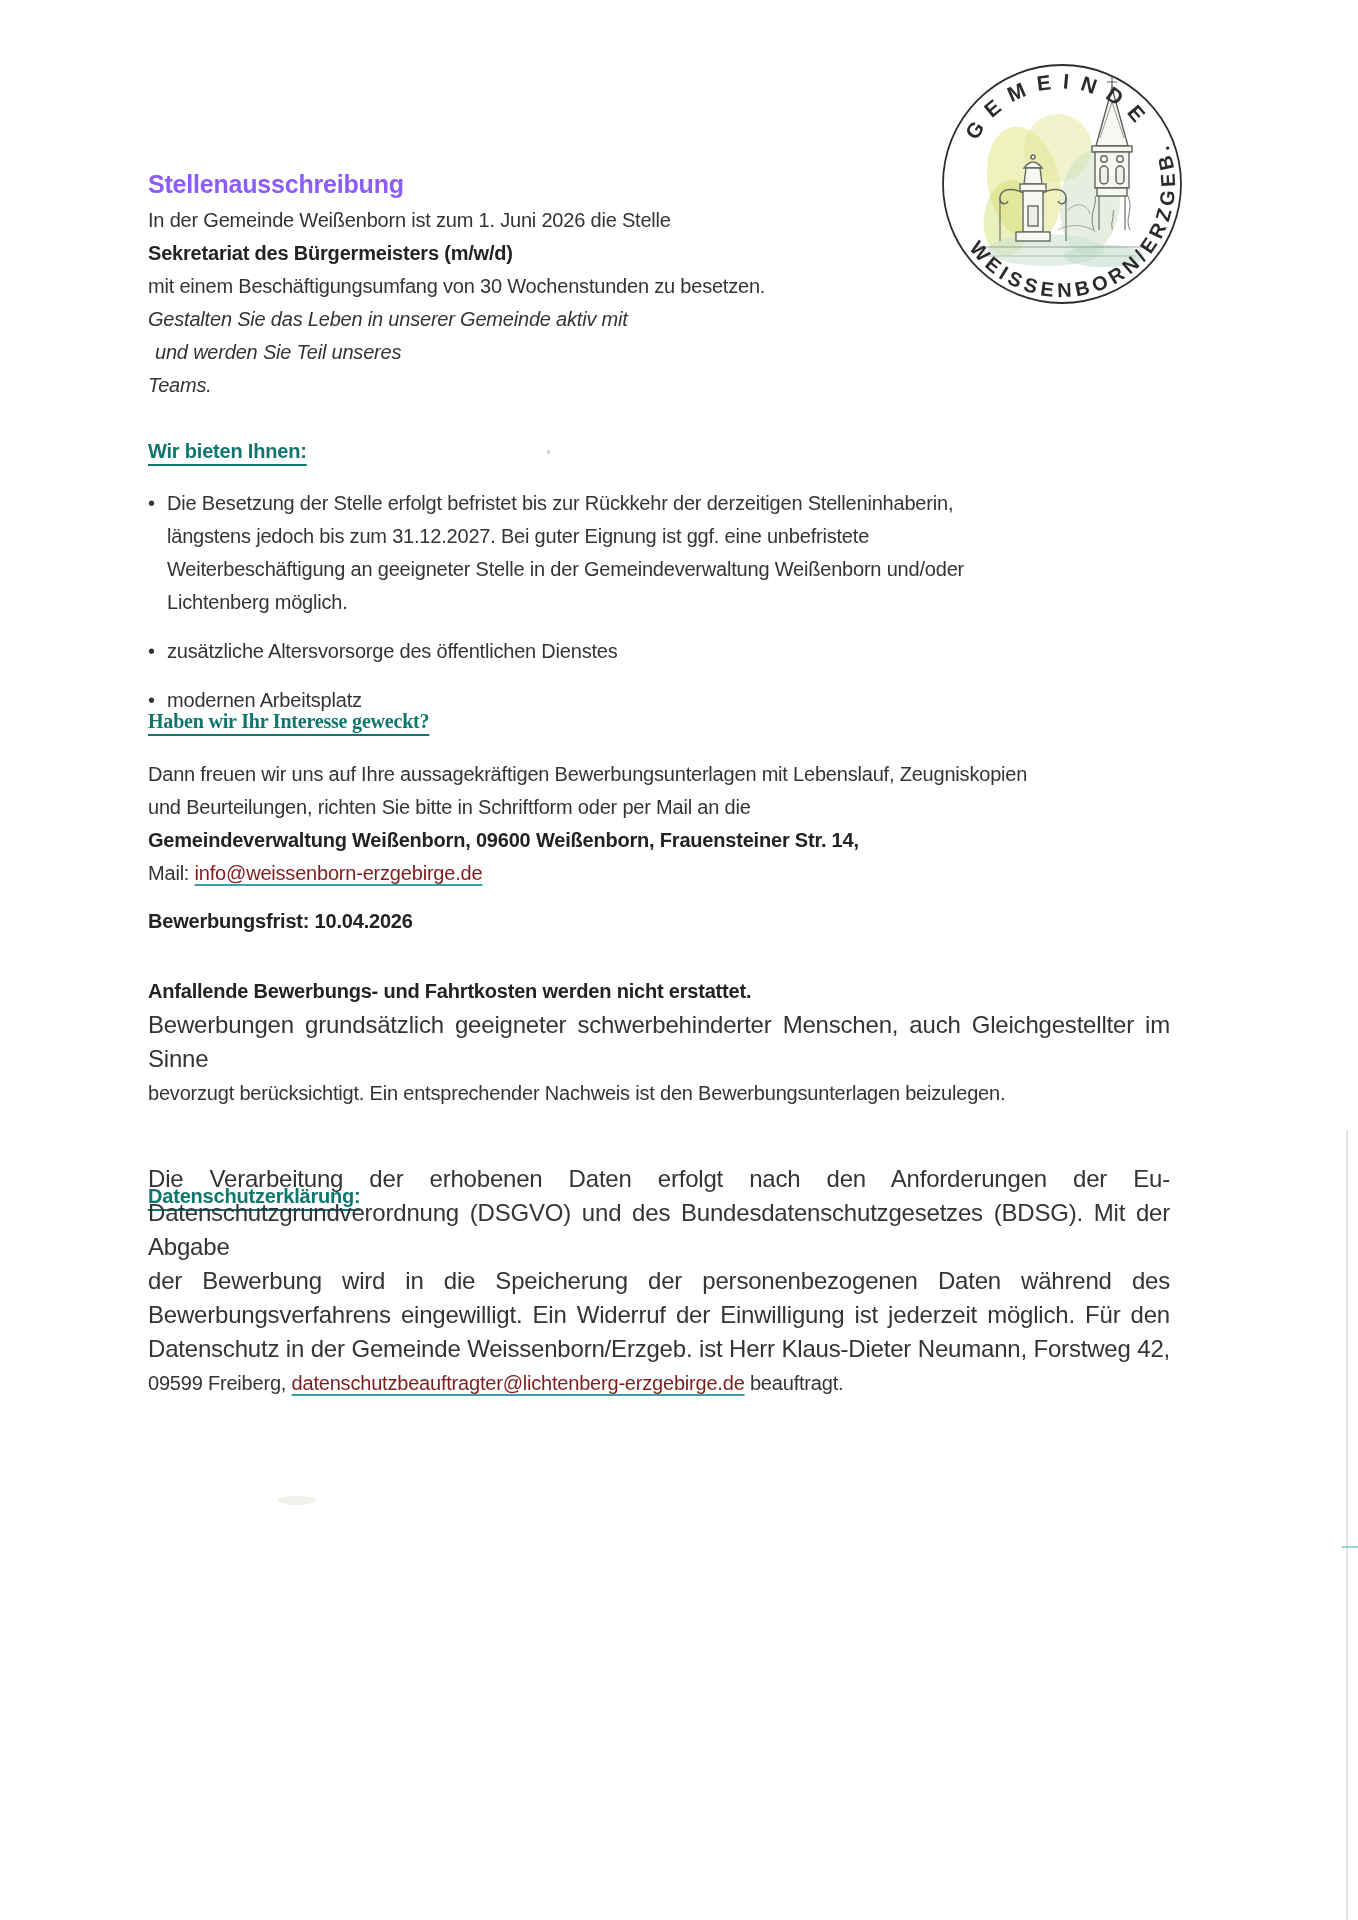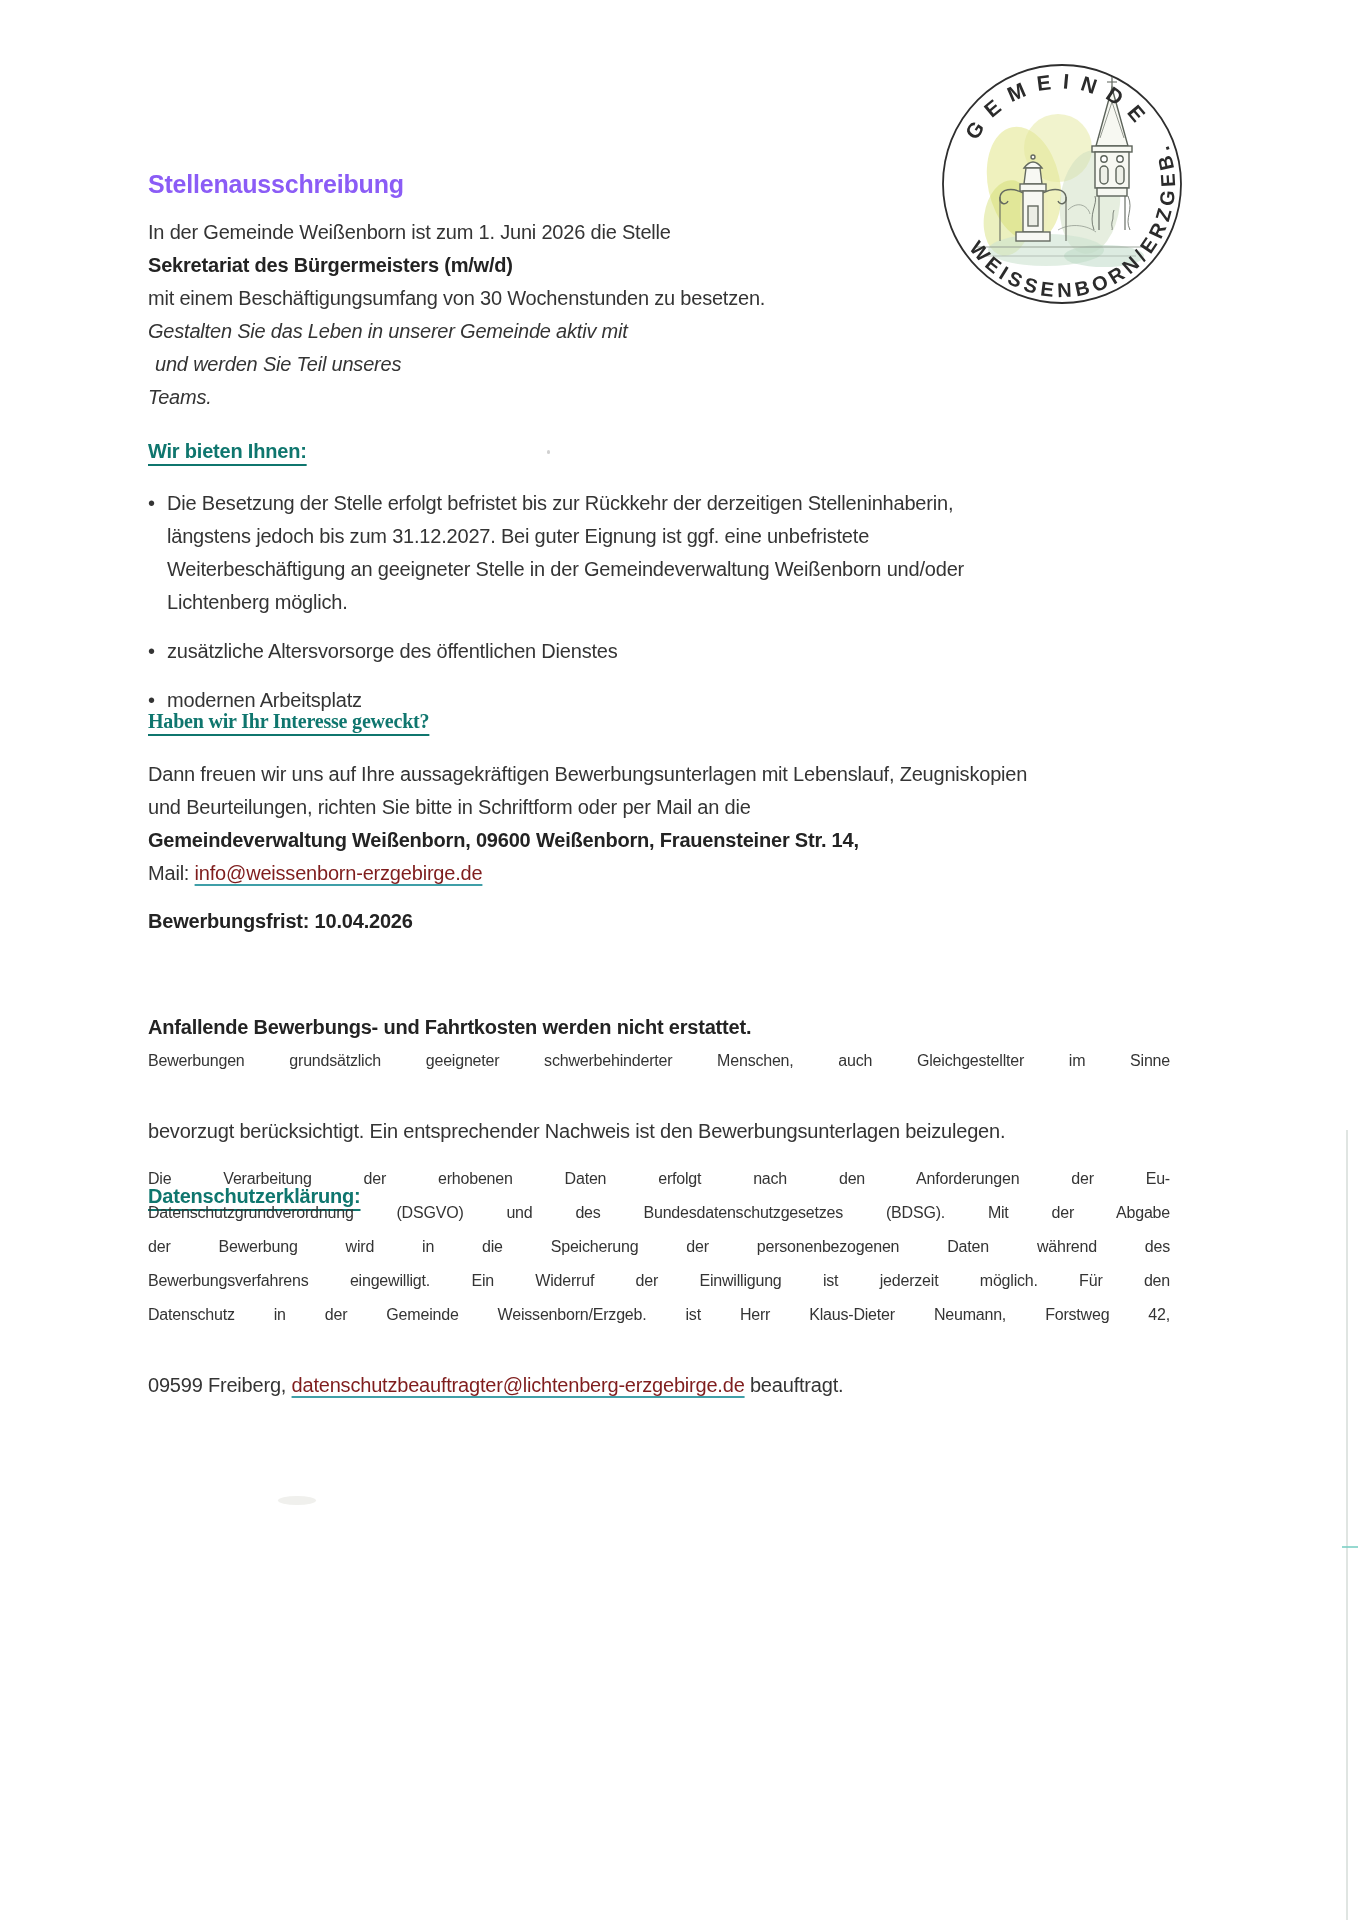--- a/index.html
+++ b/index.html
@@ -24,24 +24,24 @@
   }
   .list{list-style:none;margin:0;padding:0;}
   .list li{position:relative;padding-left:19px;margin:0;}
   .list li + li{margin-top:16px;}
   .list li::before{
     content:"\2022";
     position:absolute;left:0;top:0;
     font-size:20px;line-height:33px;color:#343434;
   }
   .jline{
-    font-size:16px;line-height:34px;letter-spacing:-0.2px;
+    font-size:24px;line-height:34px;letter-spacing:-0.2px;
     text-align:justify;text-align-last:justify;
   }
-  .lline{font-size:20px;line-height:34px;letter-spacing:-0.2px;white-space:nowrap;margin-top:36px;}
+  .lline{font-size:20px;line-height:34px;letter-spacing:-0.2px;white-space:nowrap;}
   a.doc-link{
     color:#7f1d1d;cursor:pointer;
     text-decoration:underline;
     text-decoration-color:#3f9fa8;
     text-decoration-thickness:1.5px;
     text-underline-offset:4px;
   }
   .seal{position:absolute;left:938px;top:60px;width:248px;height:248px;}
   .seal-text-top{font-family:"Liberation Sans",sans-serif;font-size:21px;font-weight:bold;letter-spacing:11px;fill:#2b2b2b;}
   .seal-text-bottom{font-family:"Liberation Sans",sans-serif;font-size:20px;font-weight:bold;letter-spacing:4.5px;fill:#2b2b2b;}
@@ -104,21 +104,21 @@
       <path id="arcBottom" d="M 21.6 171.8 A 113 113 0 1 0 219.8 64.1"></path>
     </defs>
     <text class="seal-text-top"><textPath href="#arcTop" startOffset="48%" text-anchor="middle">GEMEINDE</textPath></text>
     <text class="seal-text-bottom"><textPath href="#arcBottom" startOffset="50%" text-anchor="middle">WEISSENBORN/ERZGEB.</textPath></text>
   </svg>
 
   <div class="blk" style="top:170px;">
     <div class="title">Stellenausschreibung</div>
   </div>
 
-  <div class="blk" style="top:216px;">
+  <div class="blk" style="top:204px;">
     <div class="line">In der Gemeinde Weißenborn ist zum 1. Juni 2026 die Stelle</div>
     <div class="line b">Sekretariat des Bürgermeisters (m/w/d)</div>
     <div class="line">mit einem Beschäftigungsumfang von 30 Wochenstunden zu besetzen.</div>
     <div class="line i">Gestalten Sie das Leben in unserer Gemeinde aktiv mit</div>
     <div class="line i indent1">und werden Sie Teil unseres</div>
     <div class="line i">Teams.</div>
   </div>
 
   <div class="blk" style="top:440px;">
     <span class="heading">Wir bieten Ihnen:</span>

